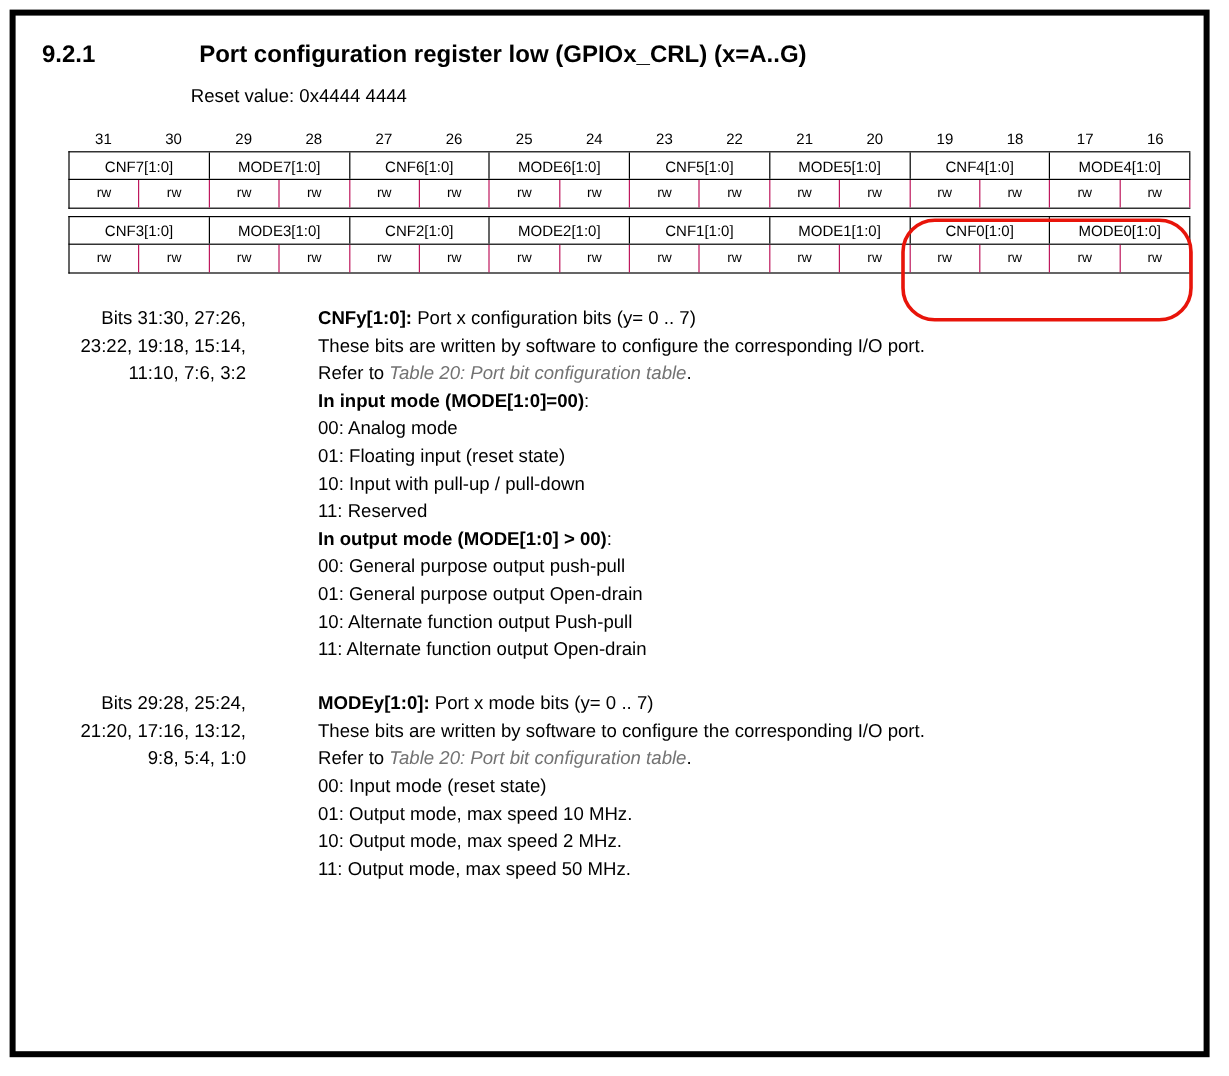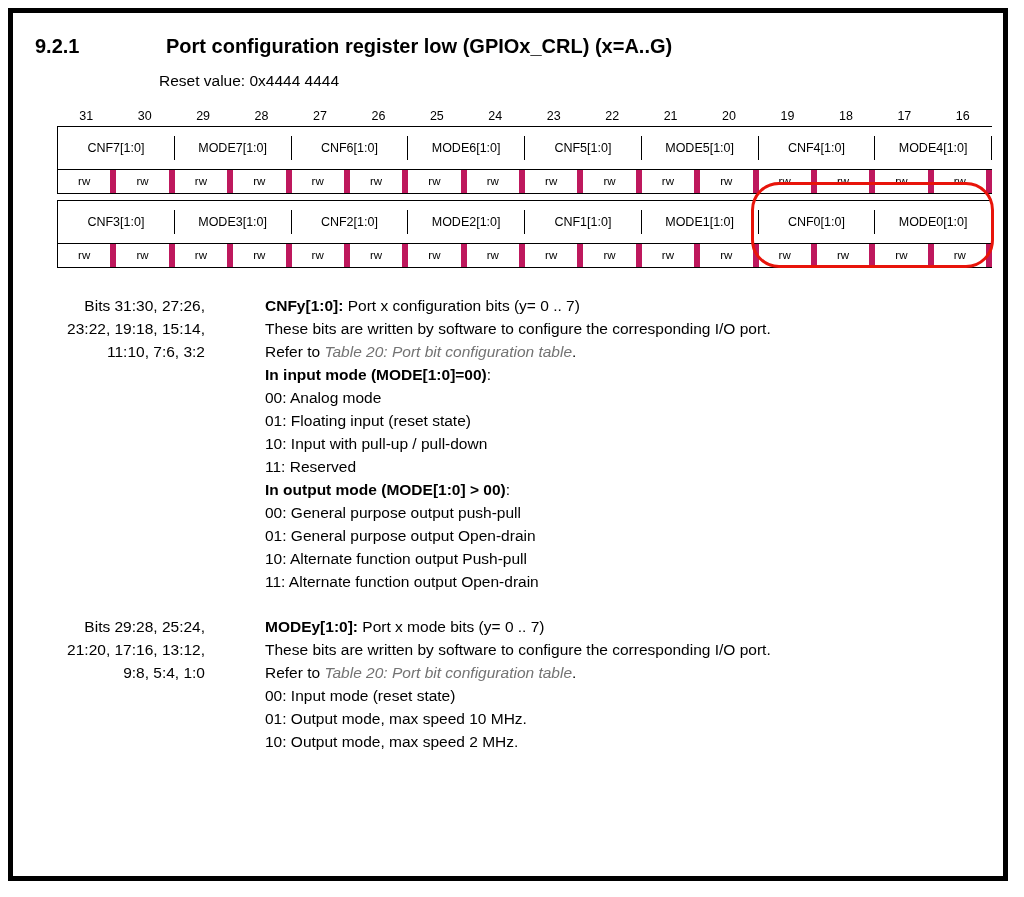--- a/index.html
+++ b/index.html
@@ -70,43 +70,42 @@
     text-align: center;
     font-size: 12.5px;
     line-height: 20px;
   }
   .fields-row {
     display: flex;
     width: 100%;
     border: 1px solid #000000;
     border-right: none;
     box-sizing: border-box;
-    height: 44px;
-    align-items: center;
+    height: 24px;
   }
   .fields-row .field {
     flex: 2 2 0;
     border-right: 1px solid #000000;
     text-align: center;
     font-size: 12.5px;
     line-height: 24px;
     box-sizing: border-box;
   }
   .rw-row {
     display: flex;
     width: 100%;
     border: 1px solid #000000;
     border-top: none;
     border-right: none;
     box-sizing: border-box;
     height: 24px;
   }
   .rw-row .rw {
     flex: 1 1 0;
-    border-right: 6px solid #be185d;
+    border-right: 1px solid #be185d;
     text-align: center;
     font-size: 11.5px;
     line-height: 22px;
     box-sizing: border-box;
   }
   .spacer-row { height: 6px; }
 
   .highlight-box {
     position: absolute;
     border: 3px solid #e8140a;
@@ -269,17 +268,18 @@
       <div class="desc-left" style="white-space: pre-line;">Bits 29:28, 25:24,
 21:20, 17:16, 13:12,
 9:8, 5:4, 1:0</div>
       <div class="desc-right">
         <div class="line"><span class="b">MODEy[1:0]:</span><span> Port x mode bits (y= 0 .. 7)</span></div>
         <div>These bits are written by software to configure the corresponding I/O port.</div>
         <div class="line"><span>Refer to </span><span class="link">Table 20: Port bit configuration table</span><span>.</span></div>
         <div>00: Input mode (reset state)</div>
         <div>01: Output mode, max speed 10 MHz.</div>
         <div>10: Output mode, max speed 2 MHz.</div>
+        <div>11: Output mode, max speed 50 MHz.</div>
       </div>
     </div>
 
   </div>
 </div>
 
 </body></html>

